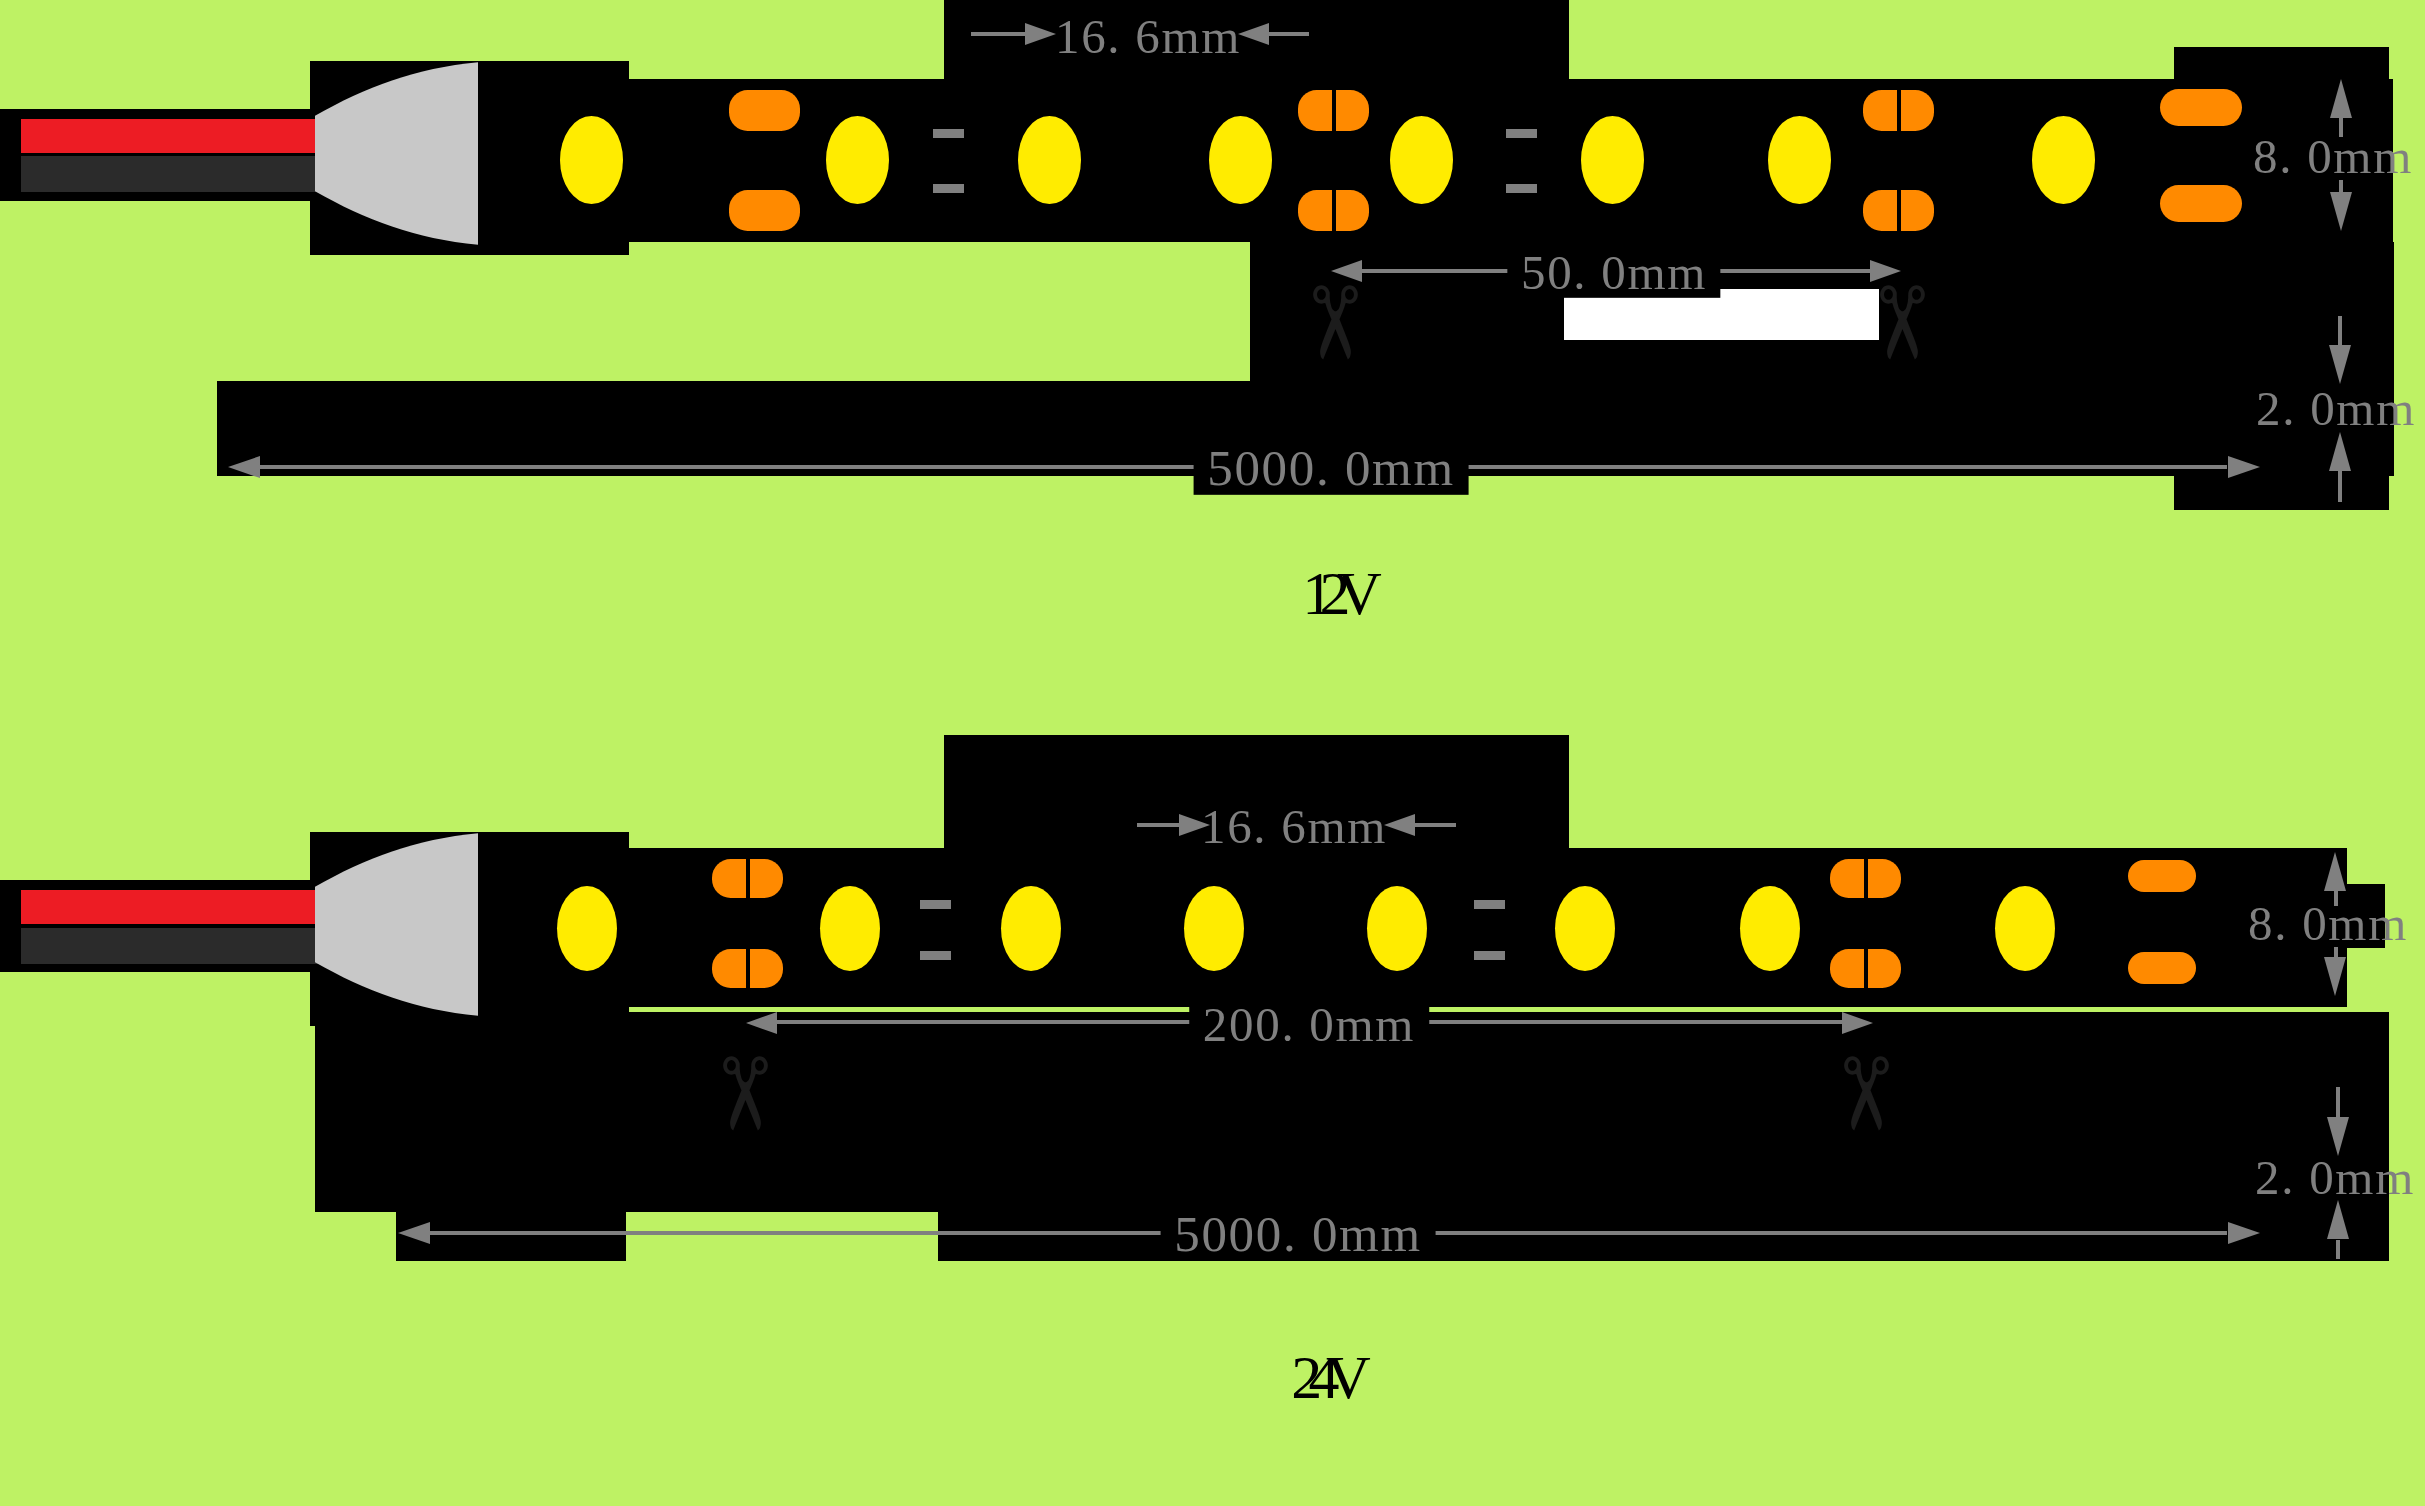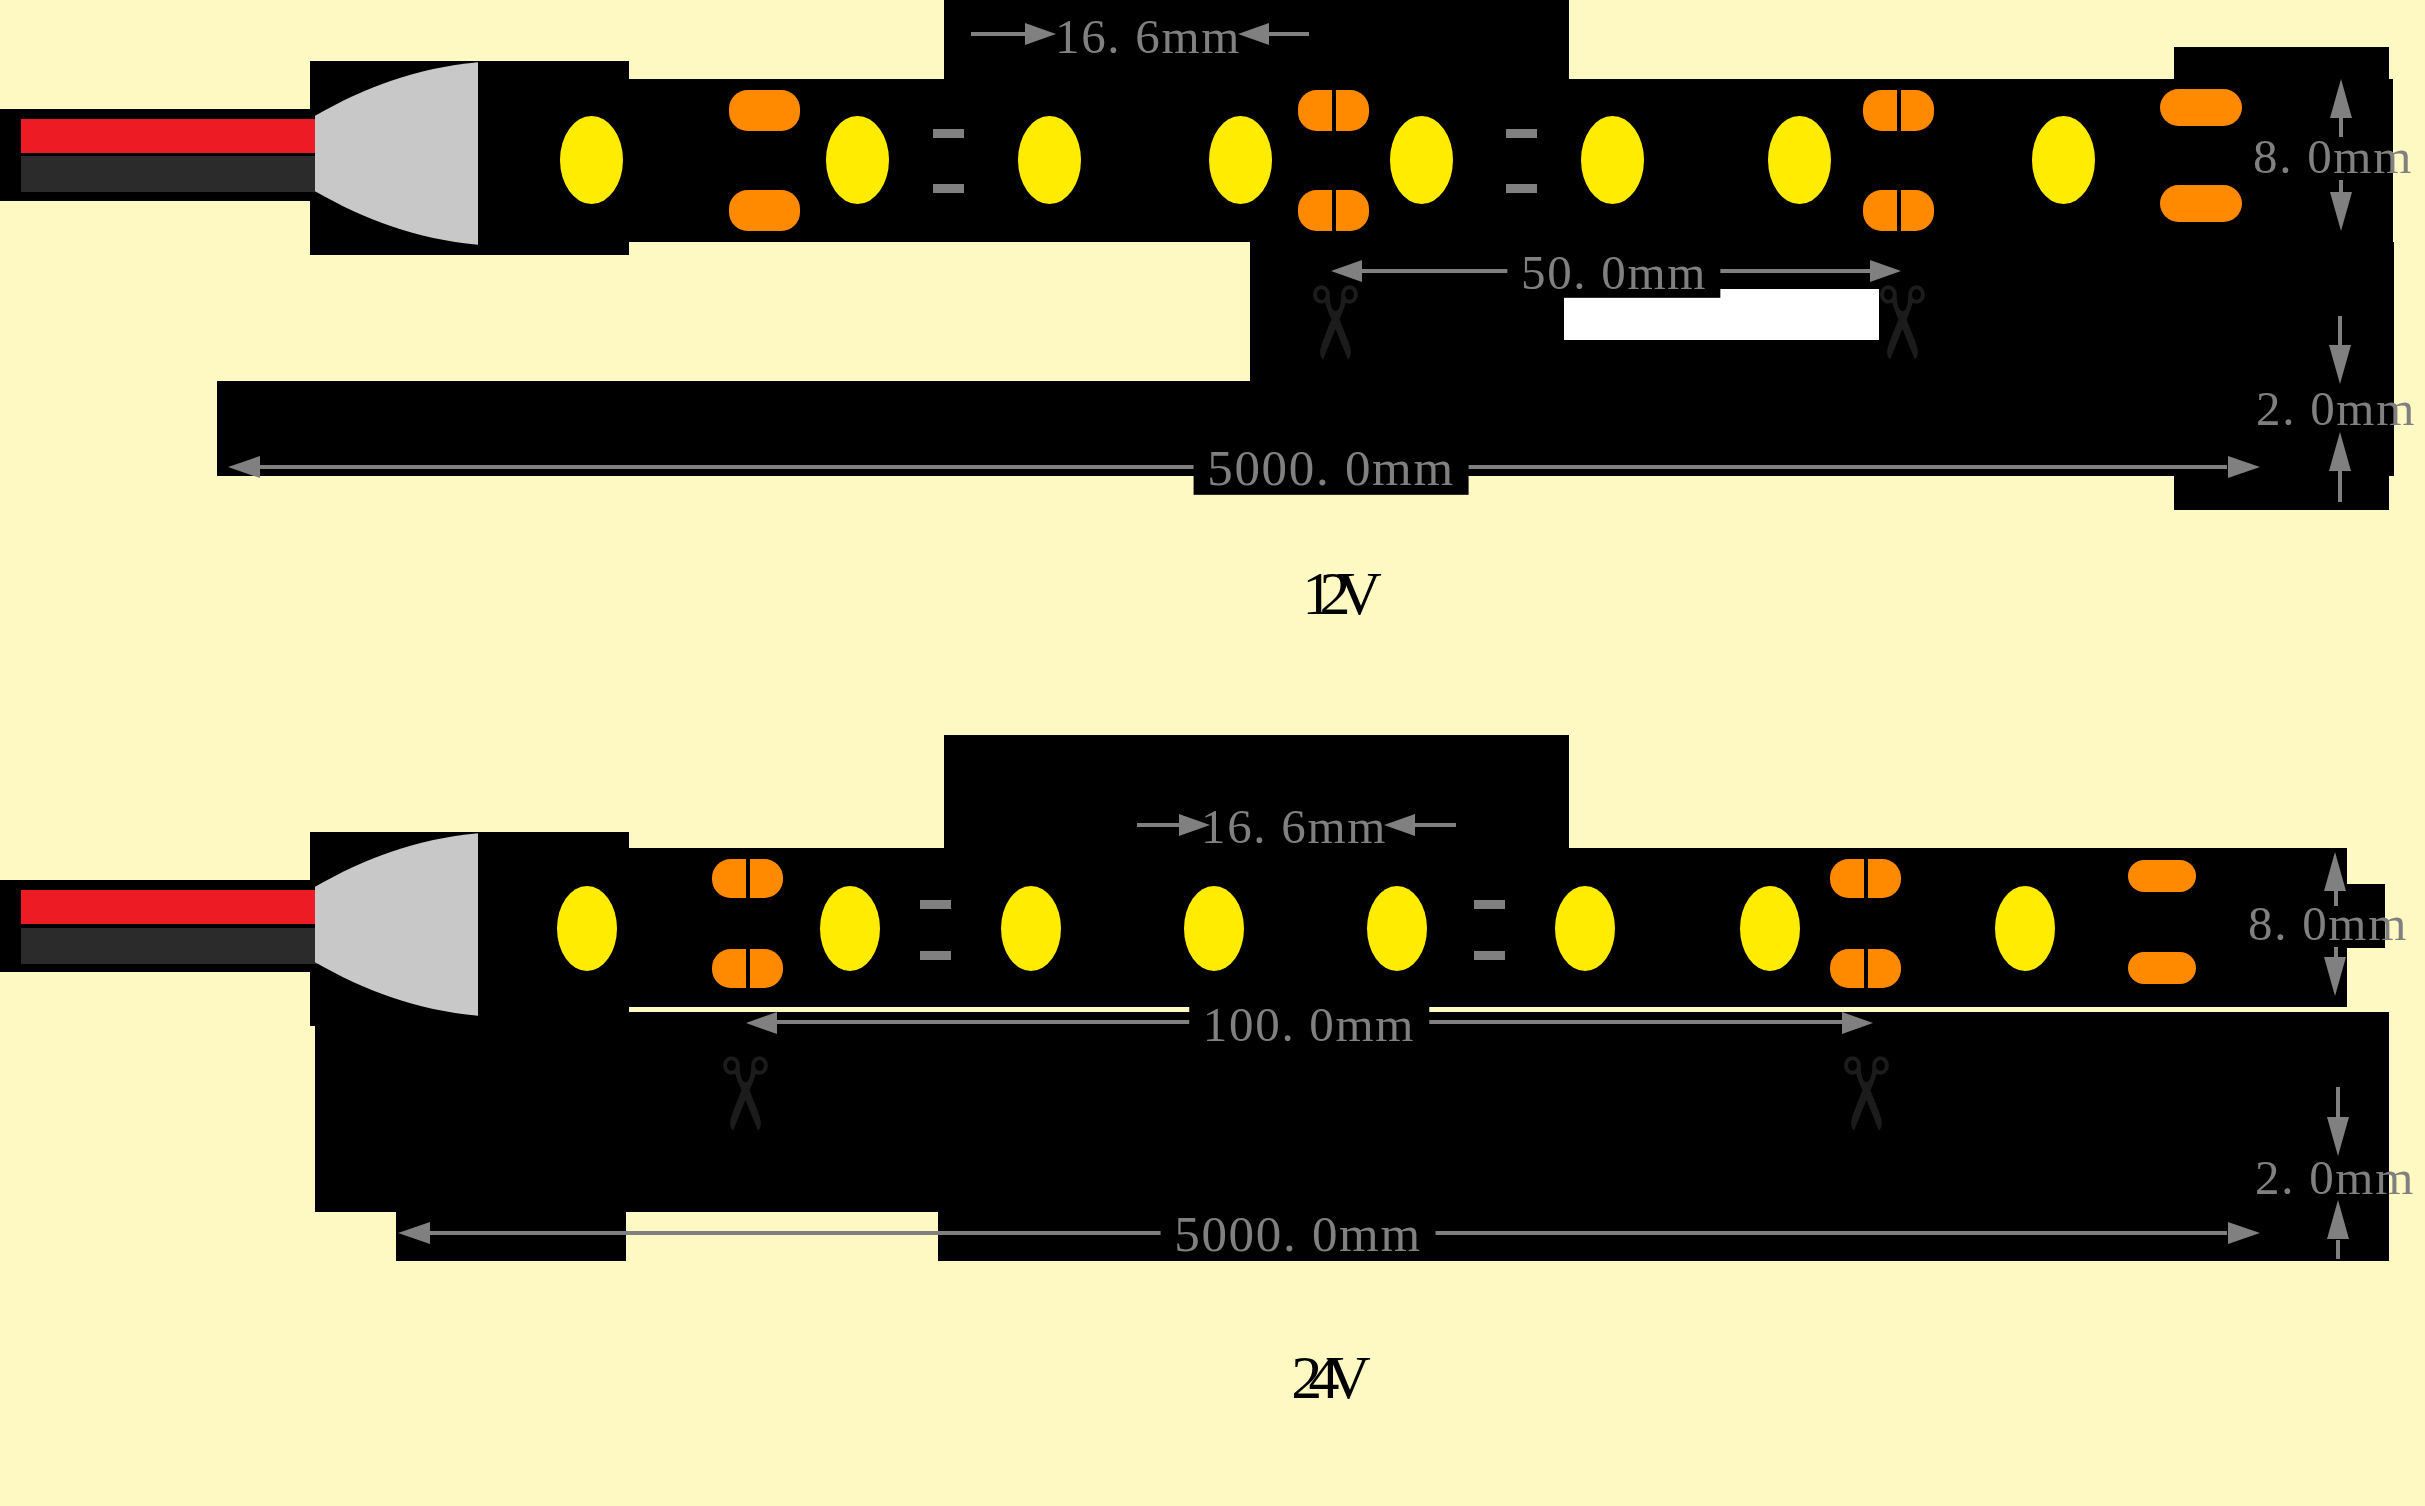--- a/index.html
+++ b/index.html
@@ -1,16 +1,16 @@
 <!DOCTYPE html>
 <html style="--strip: #000000; --led: #ffec00; --pad: #ff8a00; --dim: #808080; --wire_red: #ed1c24; --wire_dark: #2b2b2b; --connector: #c8c8c8; --label: #000000;font-size:13.6px"><head>
 <meta charset="utf-8">
 <style>
   html,body{margin:0;padding:0;background:#fff;}
-  #canvas{position:relative;width:2426px;height:1507px;background:#fef9c3;overflow:hidden;
+  #canvas{position:relative;width:2426px;height:1507px;background:#bef264;overflow:hidden;
           font-family:"Liberation Serif",serif;}
   .blk{position:absolute;background:var(--strip,#000);}
   .wht{position:absolute;background:#fff;}
   .led{position:absolute;background:var(--led,#ffec00);border-radius:50%;}
   .pad{position:absolute;background:var(--pad,#ff8a00);border-radius:18.7px;}
   .pill{position:absolute;background:var(--pad,#ff8a00);border-radius:34px;}
   .cutline{position:absolute;top:-1.7px;bottom:-1.7px;left:50%;width:4.3px;margin-left:-1.7px;background:#000;}
   .dash{position:absolute;background:var(--dim,#808080);}
   .stem-h{position:absolute;height:4.3px;background:var(--dim,#808080);}
   .stem-v{position:absolute;width:4.3px;background:var(--dim,#808080);}
@@ -171,21 +171,21 @@
 
     <div class="ah u" style="left:2324px;top:852px;"></div>
     <div class="stem-v" style="left:2334px;top:891px;height:15.3px;"></div>
     <div class="dim" style="left:2328px;top:923px;">8. 0mm</div>
     <div class="stem-v" style="left:2334px;top:947px;height:10.2px;"></div>
     <div class="ah d" style="left:2324px;top:957px;"></div>
 
     <div class="ah l" style="left:746px;top:1012px;"></div>
     <div class="stem-h" style="left:776px;top:1020px;width:1066px;"></div>
     <div class="ah r" style="left:1842px;top:1012px;"></div>
-    <div class="dim onblk" style="left:1309px;top:1024px;">100. 0mm</div>
+    <div class="dim onblk" style="left:1309px;top:1024px;">200. 0mm</div>
 
     <div class="scissors" style="left:743px;top:1094px;">✂</div>
     <div class="scissors" style="left:1864px;top:1094px;">✂</div>
 
     <div class="stem-v" style="left:2336px;top:1087px;height:31px;"></div>
     <div class="ah d" style="left:2327px;top:1117px;"></div>
     <div class="dim" style="left:2335px;top:1177px;">2. 0mm</div>
     <div class="ah u" style="left:2327px;top:1200px;"></div>
     <div class="stem-v" style="left:2336px;top:1240px;height:18.7px;"></div>
 

